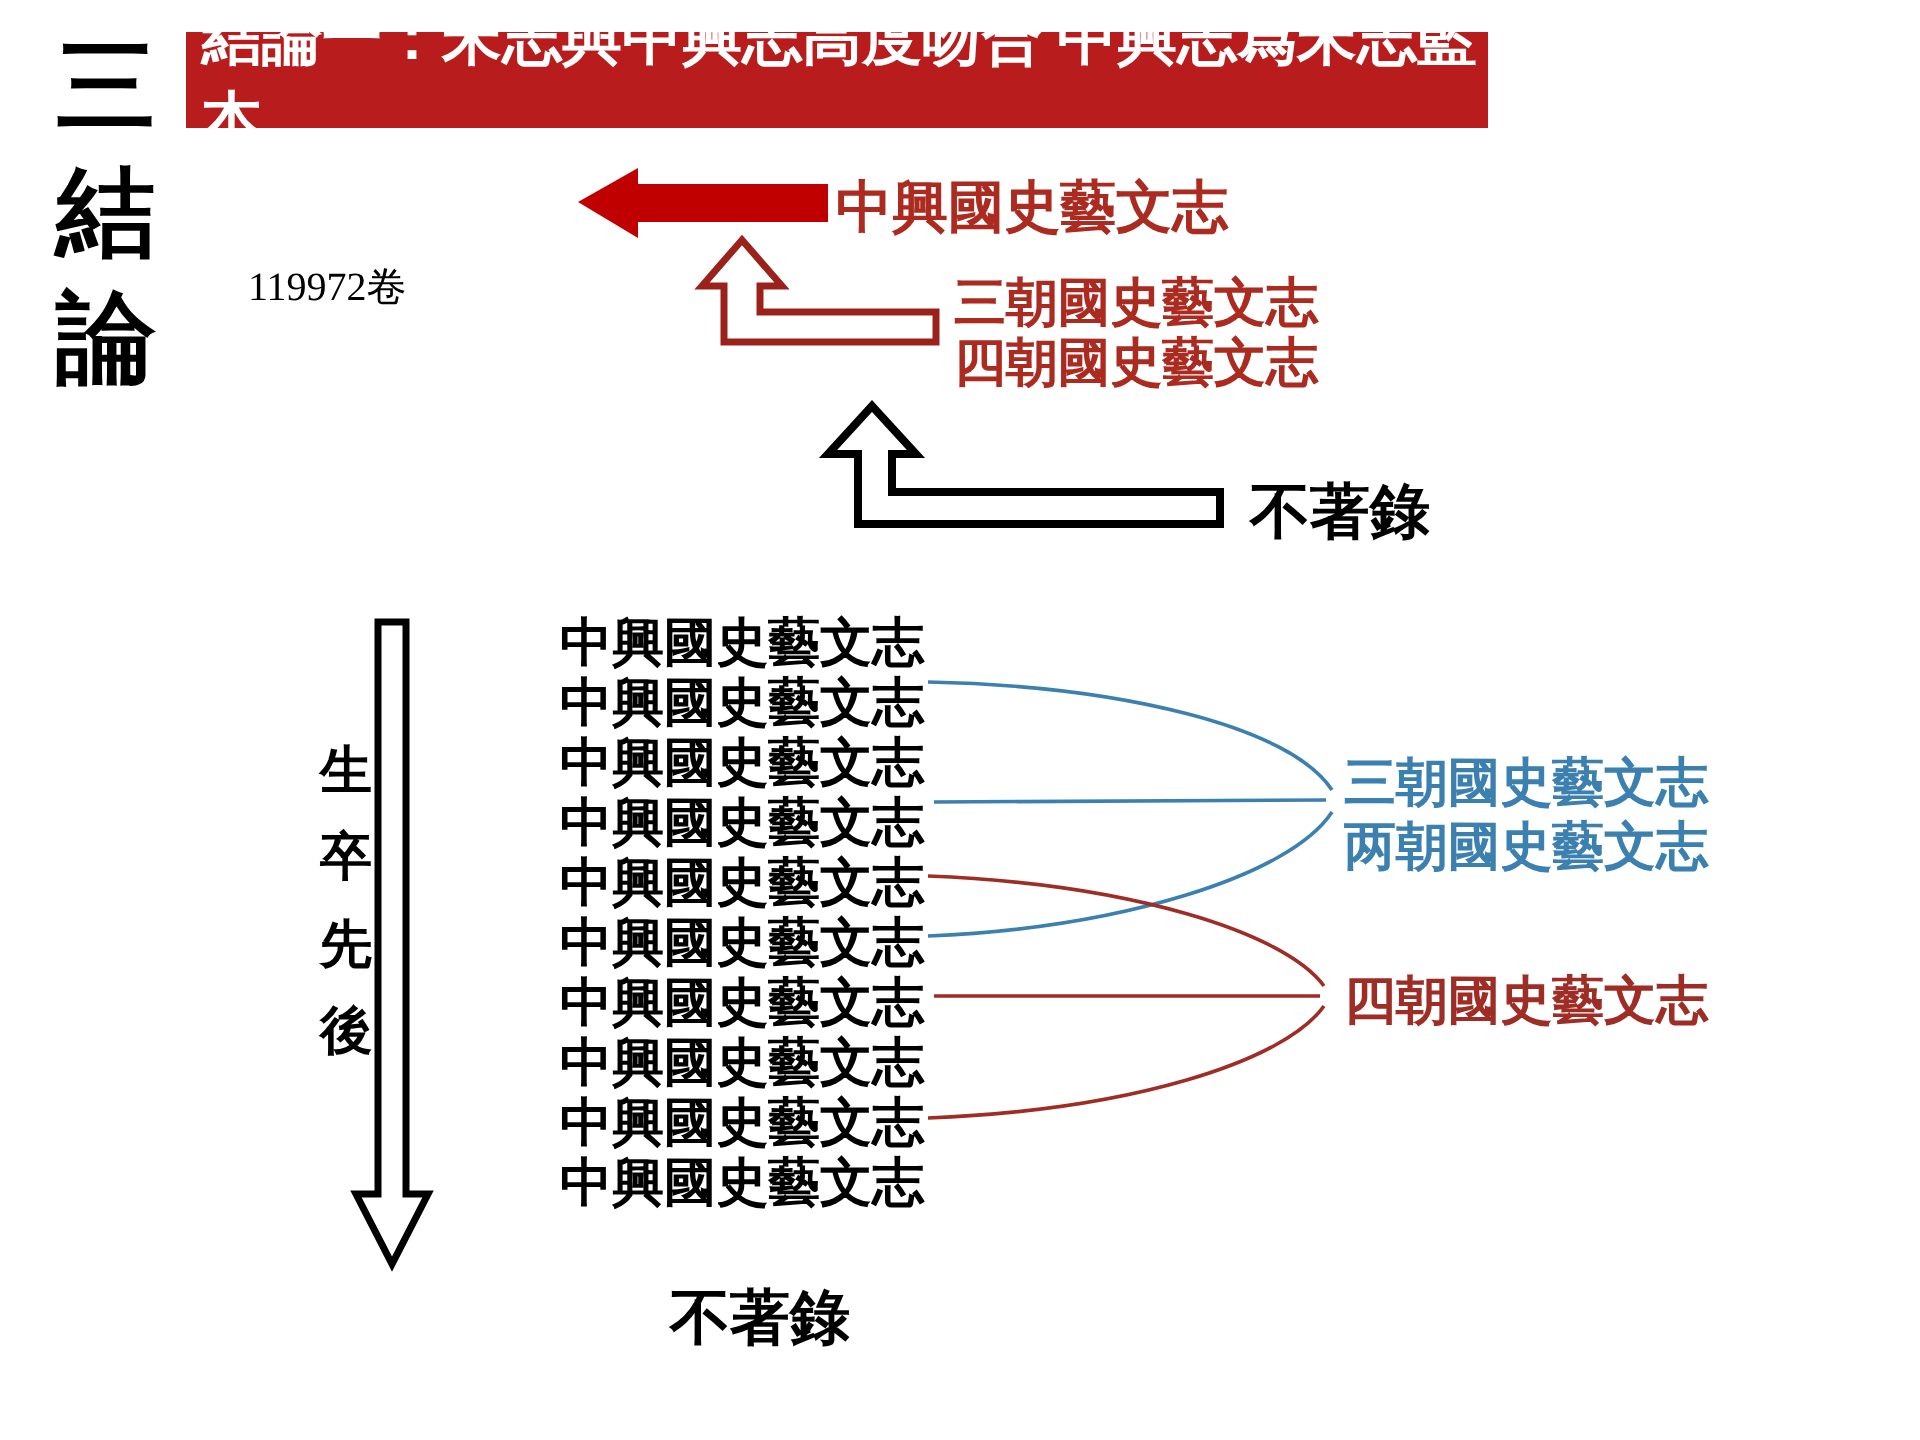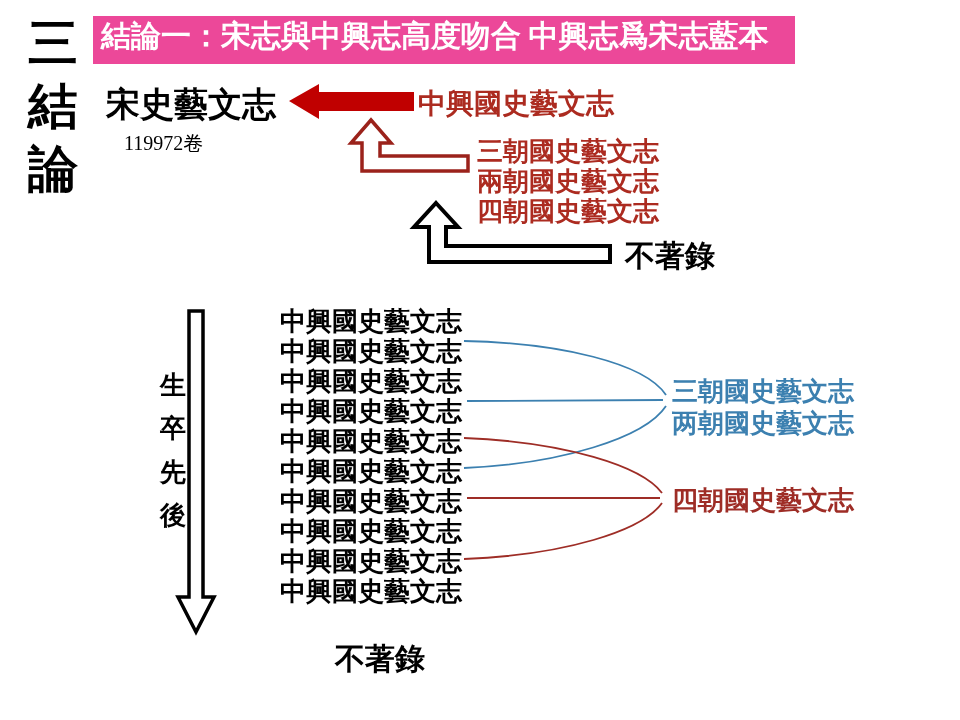--- a/index.html
+++ b/index.html
@@ -9,22 +9,22 @@
   }
   .abs{position:absolute;}
   svg.overlay{position:absolute;left:0;top:0;width:960px;height:720px;z-index:1;}
   .txt{position:absolute;z-index:2;white-space:nowrap;}
 
   
   .side-title{left:24px;top:18px;width:58px;display:flex;flex-direction:column;
     align-items:center;gap:13px;font-size:50px;font-weight:700;line-height:1.0;}
 
   
-  .banner{left:93px;top:16px;width:702px;height:48px;background:#ec4899;
-    display:flex;align-items:flex-start;z-index:2;}
+  .banner{left:93px;top:16px;width:651px;height:48px;background:#b91c1c;
+    display:flex;align-items:center;z-index:2;}
   .banner-text{color:#ffffff;font-size:30px;font-weight:700;padding-left:8px;
     letter-spacing:0px;}
 
   .song-title{left:106px;top:82px;font-size:34px;font-weight:700;}
   .song-vol{left:124px;top:130px;font-size:20px;}
   .zx-title{left:418px;top:85px;font-size:28px;font-weight:700;color:#ac2b20;}
   .zx-vol{left:666px;top:87px;font-size:27px;}
 
   .sources{left:477px;top:137px;font-size:26px;font-weight:700;color:#ac2b20;
     line-height:30px;}
@@ -74,27 +74,25 @@
   <div class="txt side-title">
     <span>三</span>
     <span>結</span>
     <span>論</span>
   </div>
 
   <div class="abs banner">
     <span class="banner-text">結論一：宋志與中興志高度吻合 中興志爲宋志藍本</span>
   </div>
 
-  <div class="txt song-title">宋史藝文志</div>
   <div class="txt song-vol">119972卷</div>
   <div class="txt zx-title">中興國史藝文志</div>
 
   <div class="txt sources">
     <div>三朝國史藝文志</div>
-    <div>兩朝國史藝文志</div>
     <div>四朝國史藝文志</div>
   </div>
 
   <div class="txt not-rec-top">不著錄</div>
 
   <div class="txt axis-label">
     <span>生</span>
     <span>卒</span>
     <span>先</span>
     <span>後</span>

